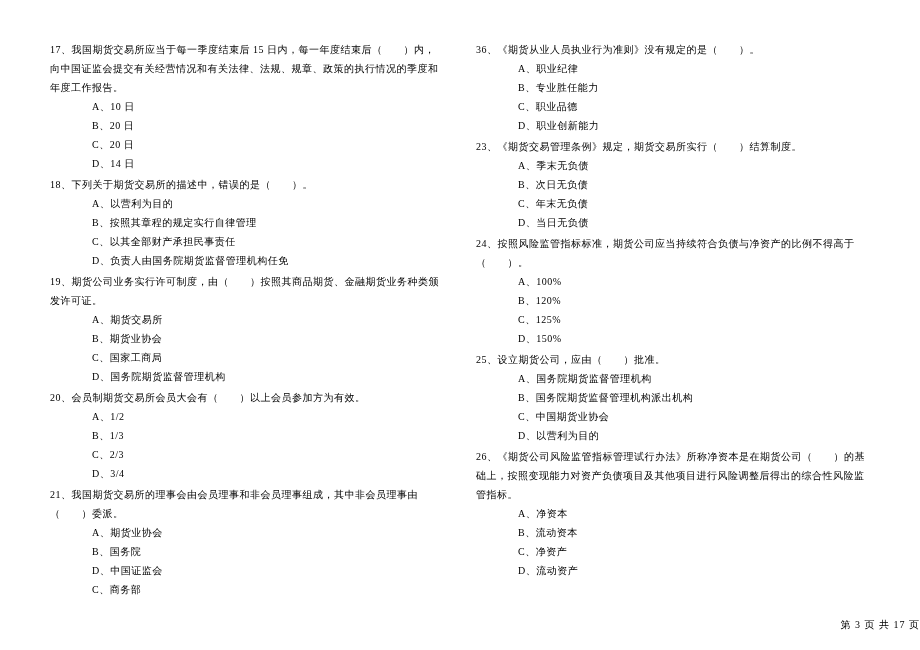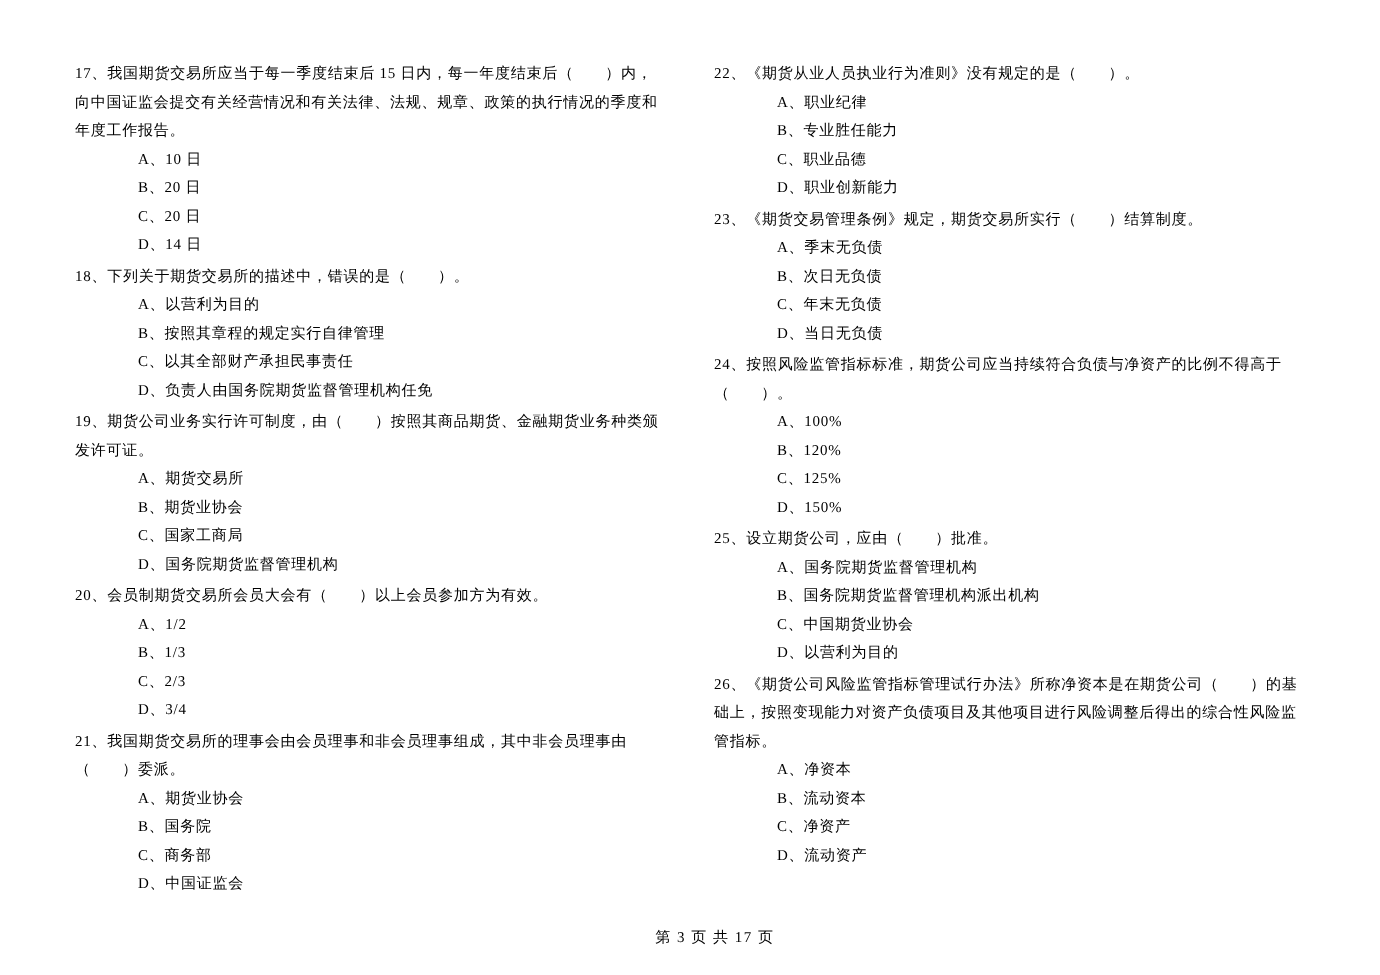--- a/index.html
+++ b/index.html
@@ -35,21 +35,21 @@
     }
     .option {
       line-height: 1.9;
       letter-spacing: 0.5px;
     }
     .footer {
       position: absolute;
       bottom: 18px;
       left: 10px;
       right: 0;
-      text-align: center;
+      text-align: right;
       font-size: 10px;
       letter-spacing: 1px;
       padding-left: 23px;
     }
   </style>
 </head>
 <body>
 
 <div class="columns">
   <div class="column">
@@ -92,31 +92,31 @@
         <div class="option">C、2/3</div>
         <div class="option">D、3/4</div>
       </div>
     </div>
 
     <div class="question">
       <div class="q-text">21、我国期货交易所的理事会由会员理事和非会员理事组成，其中非会员理事由（　　）委派。</div>
       <div class="options">
         <div class="option">A、期货业协会</div>
         <div class="option">B、国务院</div>
+        <div class="option">D、中国证监会</div>
         <div class="option">C、商务部</div>
-        <div class="option">D、中国证监会</div>
       </div>
     </div>
 
   </div>
 
   <div class="column">
 
     <div class="question">
-      <div class="q-text">22、《期货从业人员执业行为准则》没有规定的是（　　）。</div>
+      <div class="q-text">36、《期货从业人员执业行为准则》没有规定的是（　　）。</div>
       <div class="options">
         <div class="option">A、职业纪律</div>
         <div class="option">B、专业胜任能力</div>
         <div class="option">C、职业品德</div>
         <div class="option">D、职业创新能力</div>
       </div>
     </div>
 
     <div class="question">
       <div class="q-text">23、《期货交易管理条例》规定，期货交易所实行（　　）结算制度。</div>

